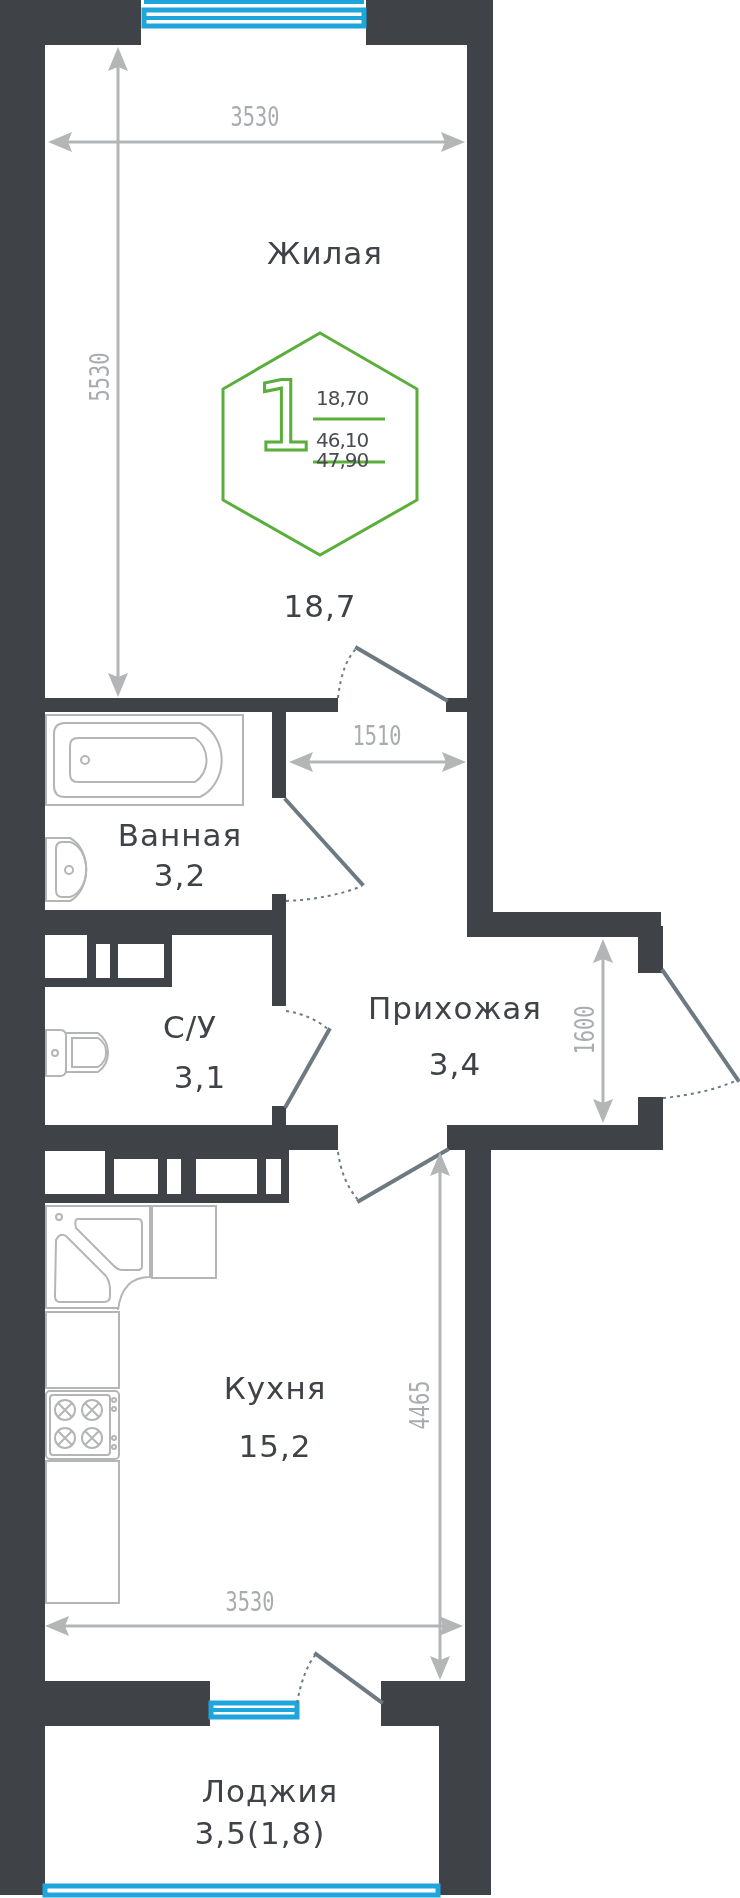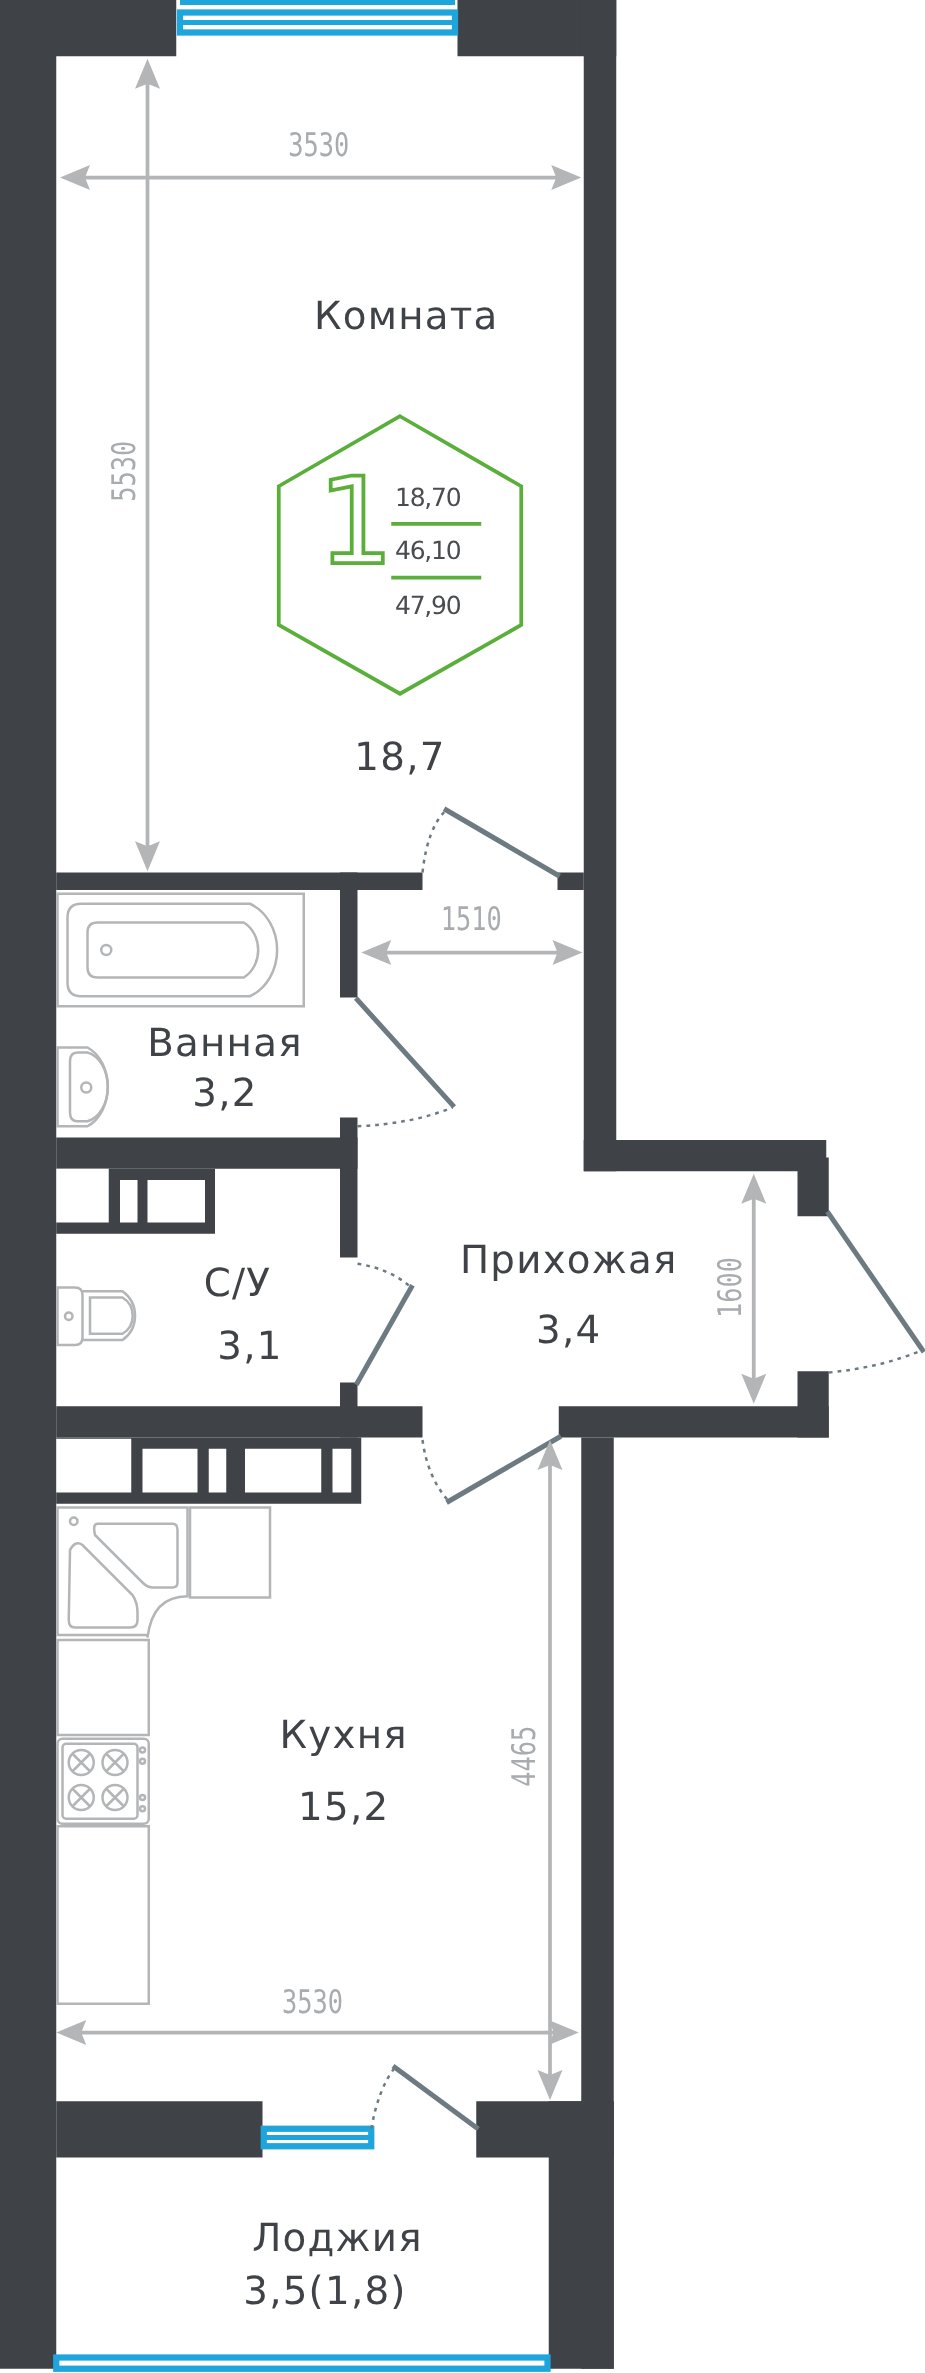--- a/index.html
+++ b/index.html
@@ -183,24 +183,24 @@
   <g>
     <polygon points="320,333 417,389 417,500 320,555 223,500 223,389" fill="none" stroke="#5aae3a" stroke-width="3"></polygon>
     <line x1="313" y1="419" x2="385" y2="419" stroke="#5aae3a" stroke-width="3"></line>
     <line x1="313" y1="462" x2="385" y2="462" stroke="#5aae3a" stroke-width="3"></line>
   </g>
 </svg>
 
 <div class="hexnum" style="left:254px;top:367px;font-size:96px;line-height:100px;color:#fff;-webkit-text-stroke:3px #5aae3a;letter-spacing:0;">1</div>
 <div class="hexnum" style="left:316px;top:386px;">18,70</div>
 <div class="hexnum" style="left:316px;top:428px;">46,10</div>
-<div class="hexnum" style="left:316px;top:472px;">47,90</div>
+<div class="hexnum" style="left:316px;top:448px;">47,90</div>
 
 <div class="label" style="left:200px;top:235px;width:250px;">
-  <div>Комната</div>
+  <div>Жилая</div>
 </div>
 <div class="label" style="left:260px;top:588px;width:120px;">18,7</div>
 
 <div class="label" style="left:100px;top:817px;width:160px;">Ванная</div>
 <div class="label" style="left:120px;top:857px;width:120px;">3,2</div>
 
 <div class="label" style="left:130px;top:1009px;width:120px;">С/У</div>
 <div class="label" style="left:140px;top:1059px;width:120px;">3,1</div>
 
 <div class="label" style="left:345px;top:990px;width:220px;">Прихожая</div>

